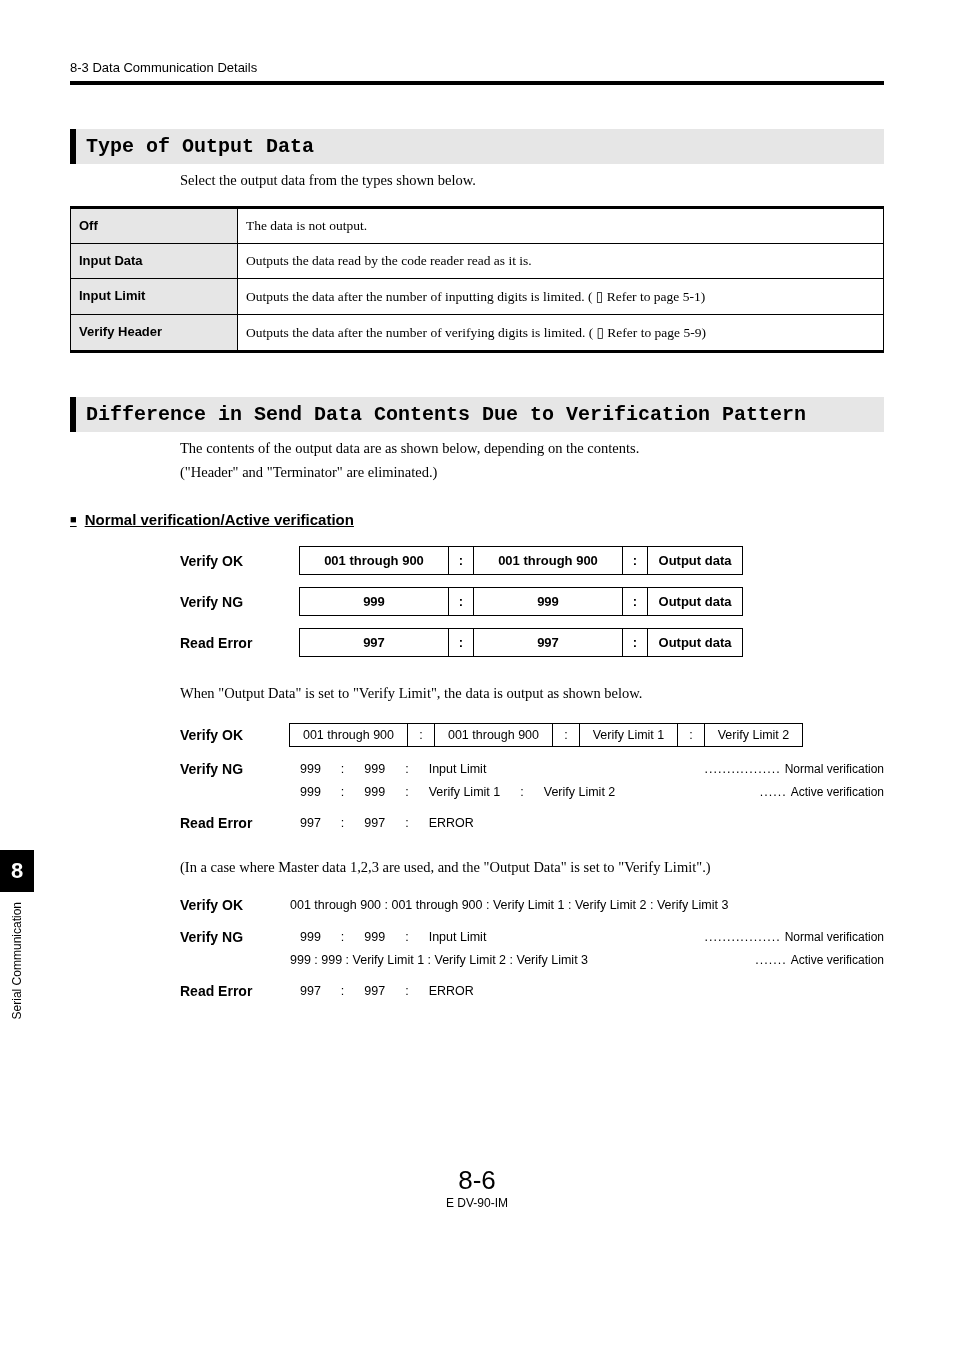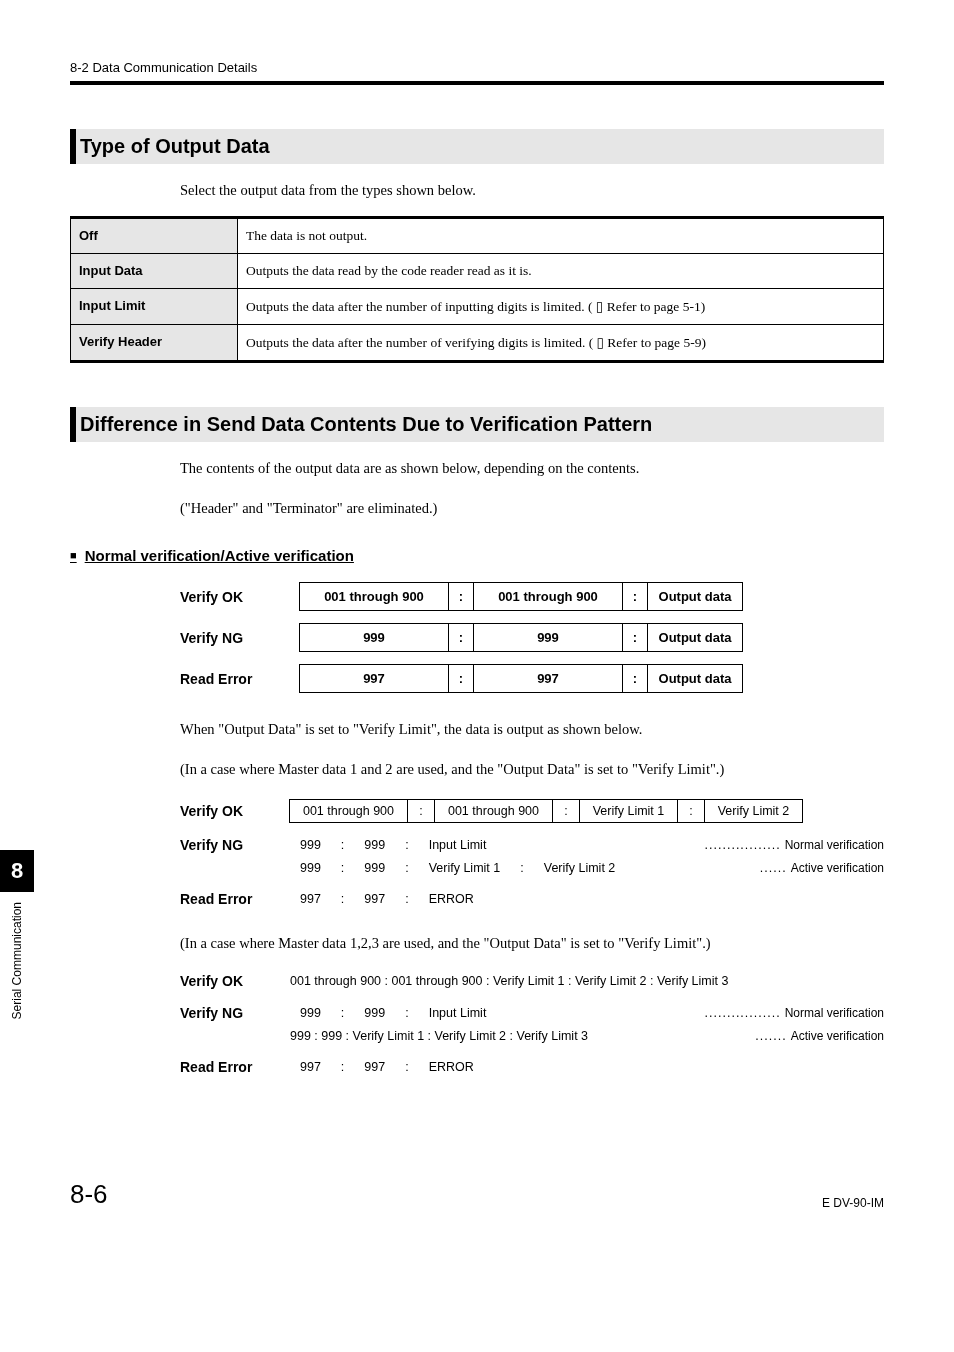--- a/index.html
+++ b/index.html
@@ -19,27 +19,27 @@
   }
   .header-line {
     font-family: Arial, Helvetica, sans-serif;
     font-size: 13px;
     color: #000;
     border-bottom: 4px solid #000;
     padding-bottom: 6px;
     margin-bottom: 44px;
   }
   .section-title {
-    font-family: Liberation Sans, sans-serif;
+    font-family: Liberation Mono, monospace;
     font-weight: bold;
     font-size: 20px;
     background: #e6e6e6;
     border-left: 6px solid #000;
-    padding: 6px 4px;
-    margin-bottom: 16px;
+    padding: 6px 10px;
+    margin-bottom: 6px;
   }
   .body-text {
     font-family: "Times New Roman", serif;
     font-size: 14.5px;
     margin-left: 110px;
     margin-bottom: 14px;
     line-height: 1.5;
   }
 
   
@@ -138,32 +138,33 @@
     font-size: 12px;
     padding: 10px 0;
     margin: 0 auto;
   }
 
   .footer {
     position: absolute;
     left: 70px; right: 70px; bottom: 40px;
     display: flex;
     justify-content: space-between;
-    align-items: flex-end;
-    font-family: Arial, Helvetica, sans-serif;
+    align-items: center;
+    font-family: Arial, Helvetica, sans-serif;
+    flex-direction: column;
   }
   .footer .pg { font-size: 26px; }
   .footer .doc { font-size: 12px; }
 </style>
 </head>
 <body>
 
 <div class="page">
 
-  <div class="header-line">8-2  Data Communication Details</div>
+  <div class="header-line">8-3  Data Communication Details</div>
 
   <div class="section-title">Type of Output Data</div>
   <div class="body-text">Select the output data from the types shown below.</div>
 
   <table class="def">
     <tbody>
         <tr>
       <td class="label">Off</td>
       <td>The data is not output.</td>
     </tr>
@@ -184,21 +185,21 @@
       <td>
         <span>Outputs the data after the number of verifying digits is limited. (</span>
         <span class="book-icon">▯</span>
         <span> Refer to page 5-9)</span>
       </td>
     </tr>
   </tbody>
     </table>
 
   <div class="section-title">Difference in Send Data Contents Due to Verification Pattern</div>
-  <div class="body-text" style="margin-bottom:18px">The contents of the output data are as shown below, depending on the contents.</div>
+  <div class="body-text" style="margin-bottom:2px">The contents of the output data are as shown below, depending on the contents.</div>
   <div class="body-text">("Header" and "Terminator" are eliminated.)</div>
 
   <div class="sub-bullet">
     <span class="sq">■</span><span>Normal verification/Active verification</span>
   </div>
 
   <div class="mx-wrap">
     <div class="mx-row">
       <div class="mx-label">Verify OK</div>
       <div class="mx-cell">001 through 900</div>
@@ -219,21 +220,20 @@
       <div class="mx-label">Read Error</div>
       <div class="mx-cell">997</div>
       <div class="mx-sep">:</div>
       <div class="mx-cell">997</div>
       <div class="mx-sep">:</div>
       <div class="mx-od">Output data</div>
     </div>
   </div>
 
   <div class="para">When "Output Data" is set to "Verify Limit", the data is output as shown below.</div>
-  <div class="para">(In a case where Master data 1 and 2 are used, and the "Output Data" is set to "Verify Limit".)</div>
 
   <div class="vl-row">
     <div class="vl-label">Verify OK</div>
     <div class="vl-box wide">001 through 900</div>
     <div class="vl-box sep">:</div>
     <div class="vl-box wide">001 through 900</div>
     <div class="vl-box sep">:</div>
     <div class="vl-box mid">Verify Limit 1</div>
     <div class="vl-box sep">:</div>
     <div class="vl-box mid">Verify Limit 2</div>

